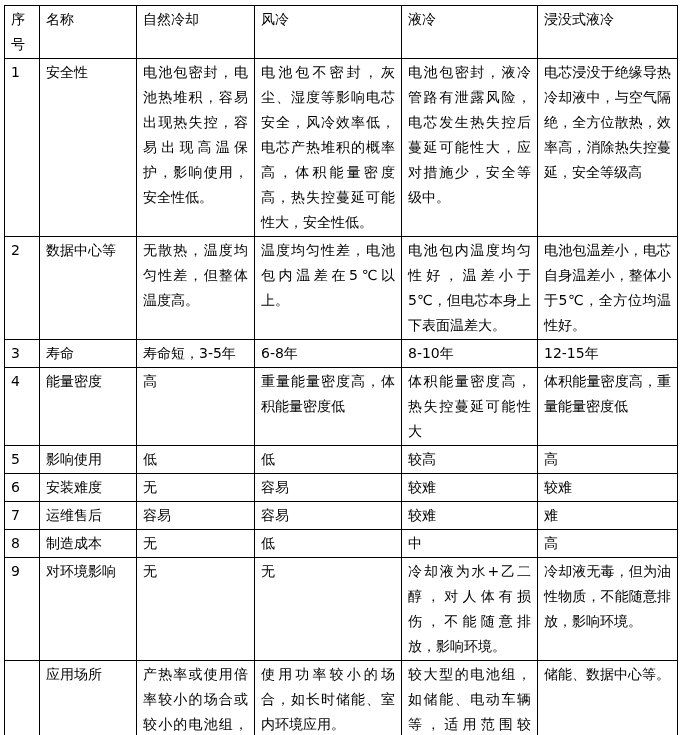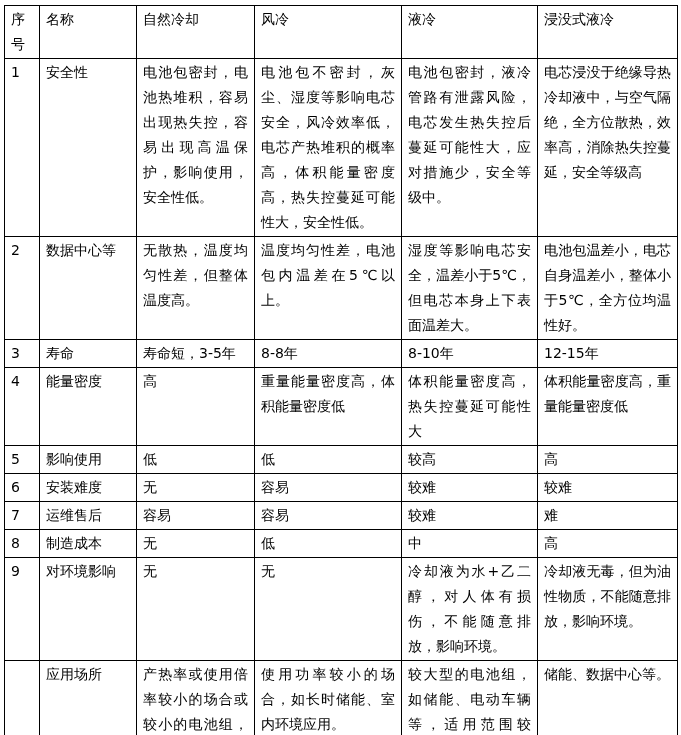--- a/index.html
+++ b/index.html
@@ -64,28 +64,28 @@
       <td class="body-cell">电池包密封，电池热堆积，容易出现热失控，容易出现高温保护，影响使用，安全性低。</td>
       <td class="body-cell">电池包不密封，灰尘、湿度等影响电芯安全，风冷效率低，电芯产热堆积的概率高，体积能量密度高，热失控蔓延可能性大，安全性低。</td>
       <td class="body-cell">电池包密封，液冷管路有泄露风险，电芯发生热失控后蔓延可能性大，应对措施少，安全等级中。</td>
       <td class="body-cell">电芯浸没于绝缘导热冷却液中，与空气隔绝，全方位散热，效率高，消除热失控蔓延，安全等级高</td>
     </tr>
     <tr>
       <td class="body-cell">2</td>
       <td class="body-cell">数据中心等</td>
       <td class="body-cell">无散热，温度均匀性差，但整体温度高。</td>
       <td class="body-cell">温度均匀性差，电池包内温差在5℃以上。</td>
-      <td class="body-cell">湿度等影响电芯安全，温差小于5℃，但电芯本身上下表面温差大。</td>
+      <td class="body-cell">电池包内温度均匀性好，温差小于5℃，但电芯本身上下表面温差大。</td>
       <td class="body-cell">电池包温差小，电芯自身温差小，整体小于5℃，全方位均温性好。</td>
     </tr>
     <tr>
       <td class="body-cell">3</td>
       <td class="body-cell">寿命</td>
       <td class="body-cell">寿命短，3-5年</td>
-      <td class="body-cell">8-8年</td>
+      <td class="body-cell">6-8年</td>
       <td class="body-cell">8-10年</td>
       <td class="body-cell">12-15年</td>
     </tr>
     <tr>
       <td class="body-cell">4</td>
       <td class="body-cell">能量密度</td>
       <td class="body-cell">高</td>
       <td class="body-cell">重量能量密度高，体积能量密度低</td>
       <td class="body-cell">体积能量密度高，热失控蔓延可能性大</td>
       <td class="body-cell">体积能量密度高，重量能量密度低</td>

